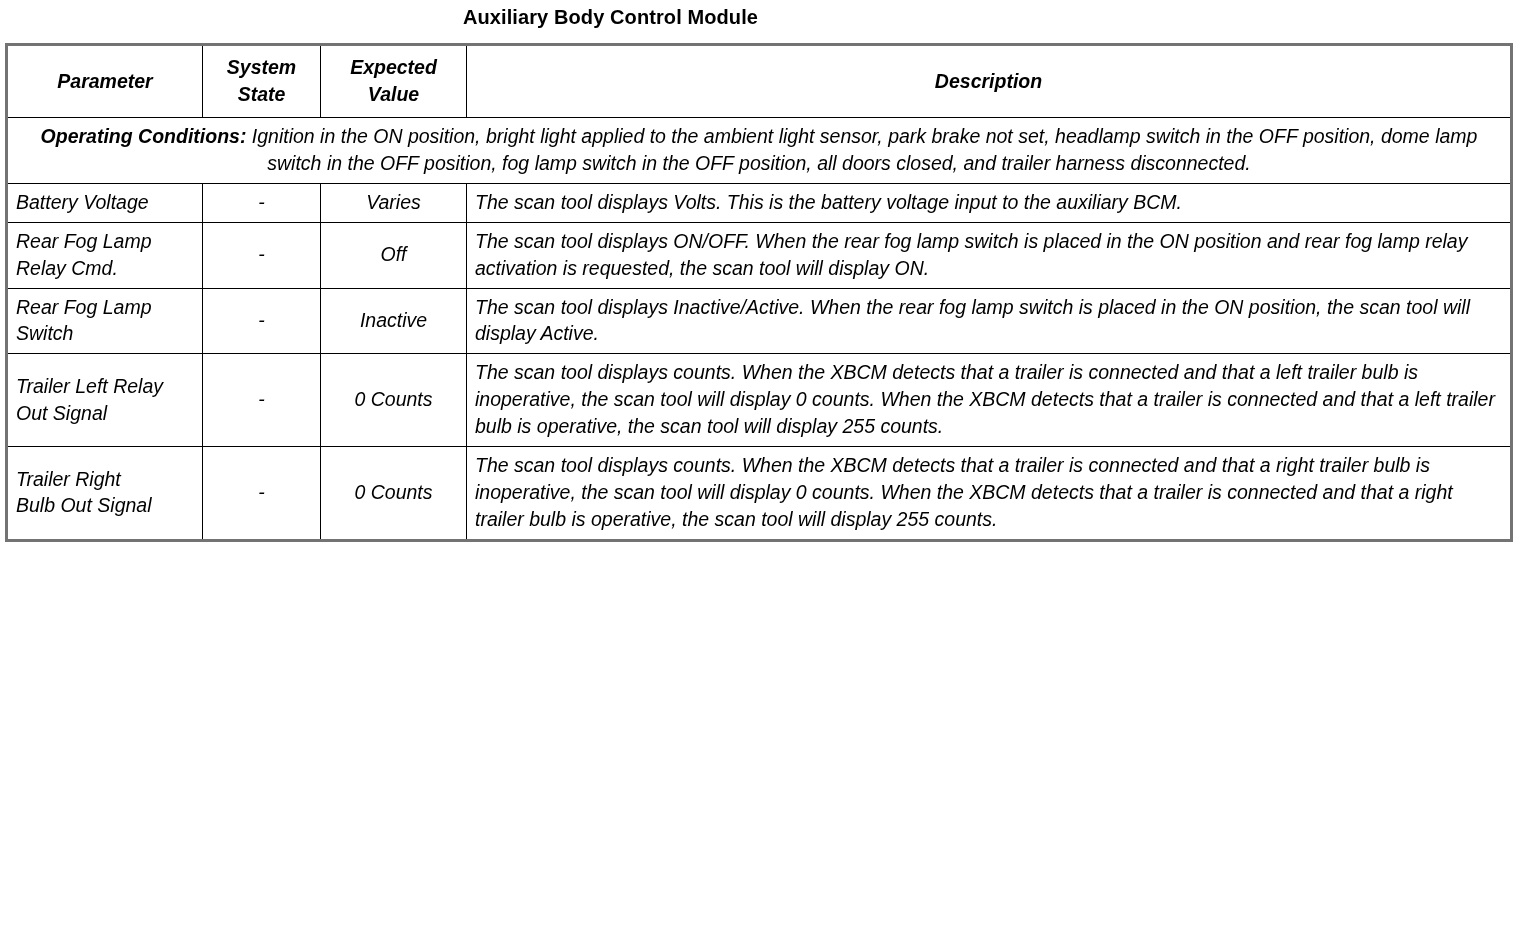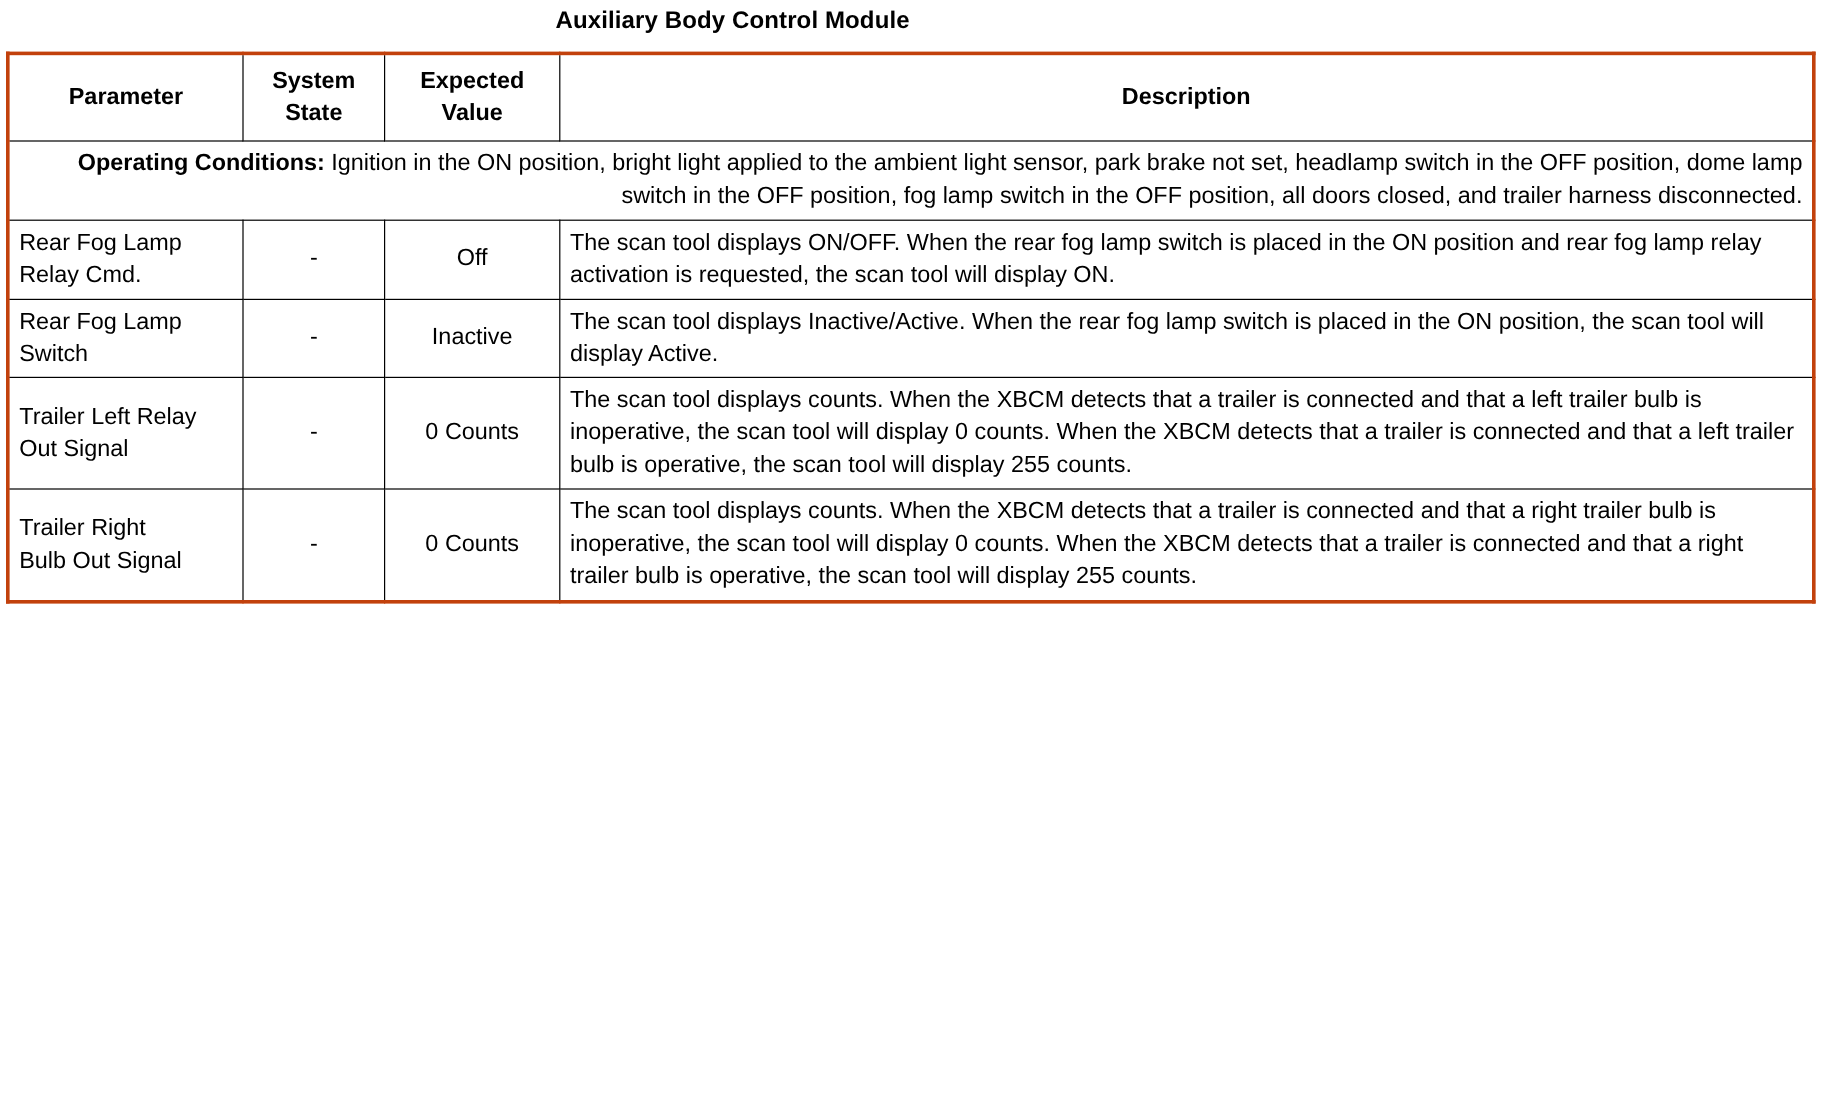--- a/index.html
+++ b/index.html
@@ -37,21 +37,22 @@
     position: absolute;
     left: 5px;
     top: 43px;
     width: 1505px;
   }
 
   table.spec {
     border-collapse: collapse;
     table-layout: fixed;
     width: 1505px;
-    border: 3px solid #c2410c;
+    border: 3px solid #737373;
+    font-style: italic;
   }
 
   table.spec col.c-param  { width: 196px; }
   table.spec col.c-state  { width: 118px; }
   table.spec col.c-value  { width: 146px; }
   table.spec col.c-desc   { width: 1045px; }
 
   table.spec th,
   table.spec td {
     border: 1.6px solid #000;
@@ -70,21 +71,21 @@
     padding-bottom: 10px;
     font-size: 20px;
     line-height: 1.26;
     height: 73px;
   }
   th.h-param { vertical-align: bottom; }
   th.h-desc  { vertical-align: bottom; margin-top: 35px; }
 
   
   td.op-cond {
-    text-align: right;
+    text-align: center;
     vertical-align: top;
     padding: 6px 9px 8px 9px;
     line-height: 1.45;
     font-size: 19.5px;
   }
   td.op-cond .lead { font-weight: bold; }
 
   td.param {
     text-align: left;
     vertical-align: middle;
@@ -129,20 +130,26 @@
           <th class="h-state">System<br>State</th>
           <th class="h-value">Expected<br>Value</th>
           <th class="h-desc">Description</th>
         </tr>
       </thead>
 
       <tbody>
         <tr>
           <td class="op-cond" colspan="4"><span class="lead">Operating Conditions:</span><span> Ignition in the ON position, bright light applied to the ambient light sensor, park brake not set, headlamp switch in the OFF position, dome lamp switch in the OFF position, fog lamp switch in the OFF position, all doors closed, and trailer harness disconnected.</span></td>
         </tr>
+      <tr>
+            <td class="param">Battery Voltage</td>
+            <td class="state">-</td>
+            <td class="value">Varies</td>
+            <td class="desc">The scan tool displays Volts. This is the battery voltage input to the auxiliary BCM.</td>
+          </tr>
           <tr>
             <td class="param">Rear Fog Lamp
 Relay Cmd.</td>
             <td class="state">-</td>
             <td class="value">Off</td>
             <td class="desc">The scan tool displays ON/OFF. When the rear fog lamp switch is placed in the ON position and rear fog lamp relay activation is requested, the scan tool will display ON.</td>
           </tr>
           <tr>
             <td class="param">Rear Fog Lamp
 Switch</td>

